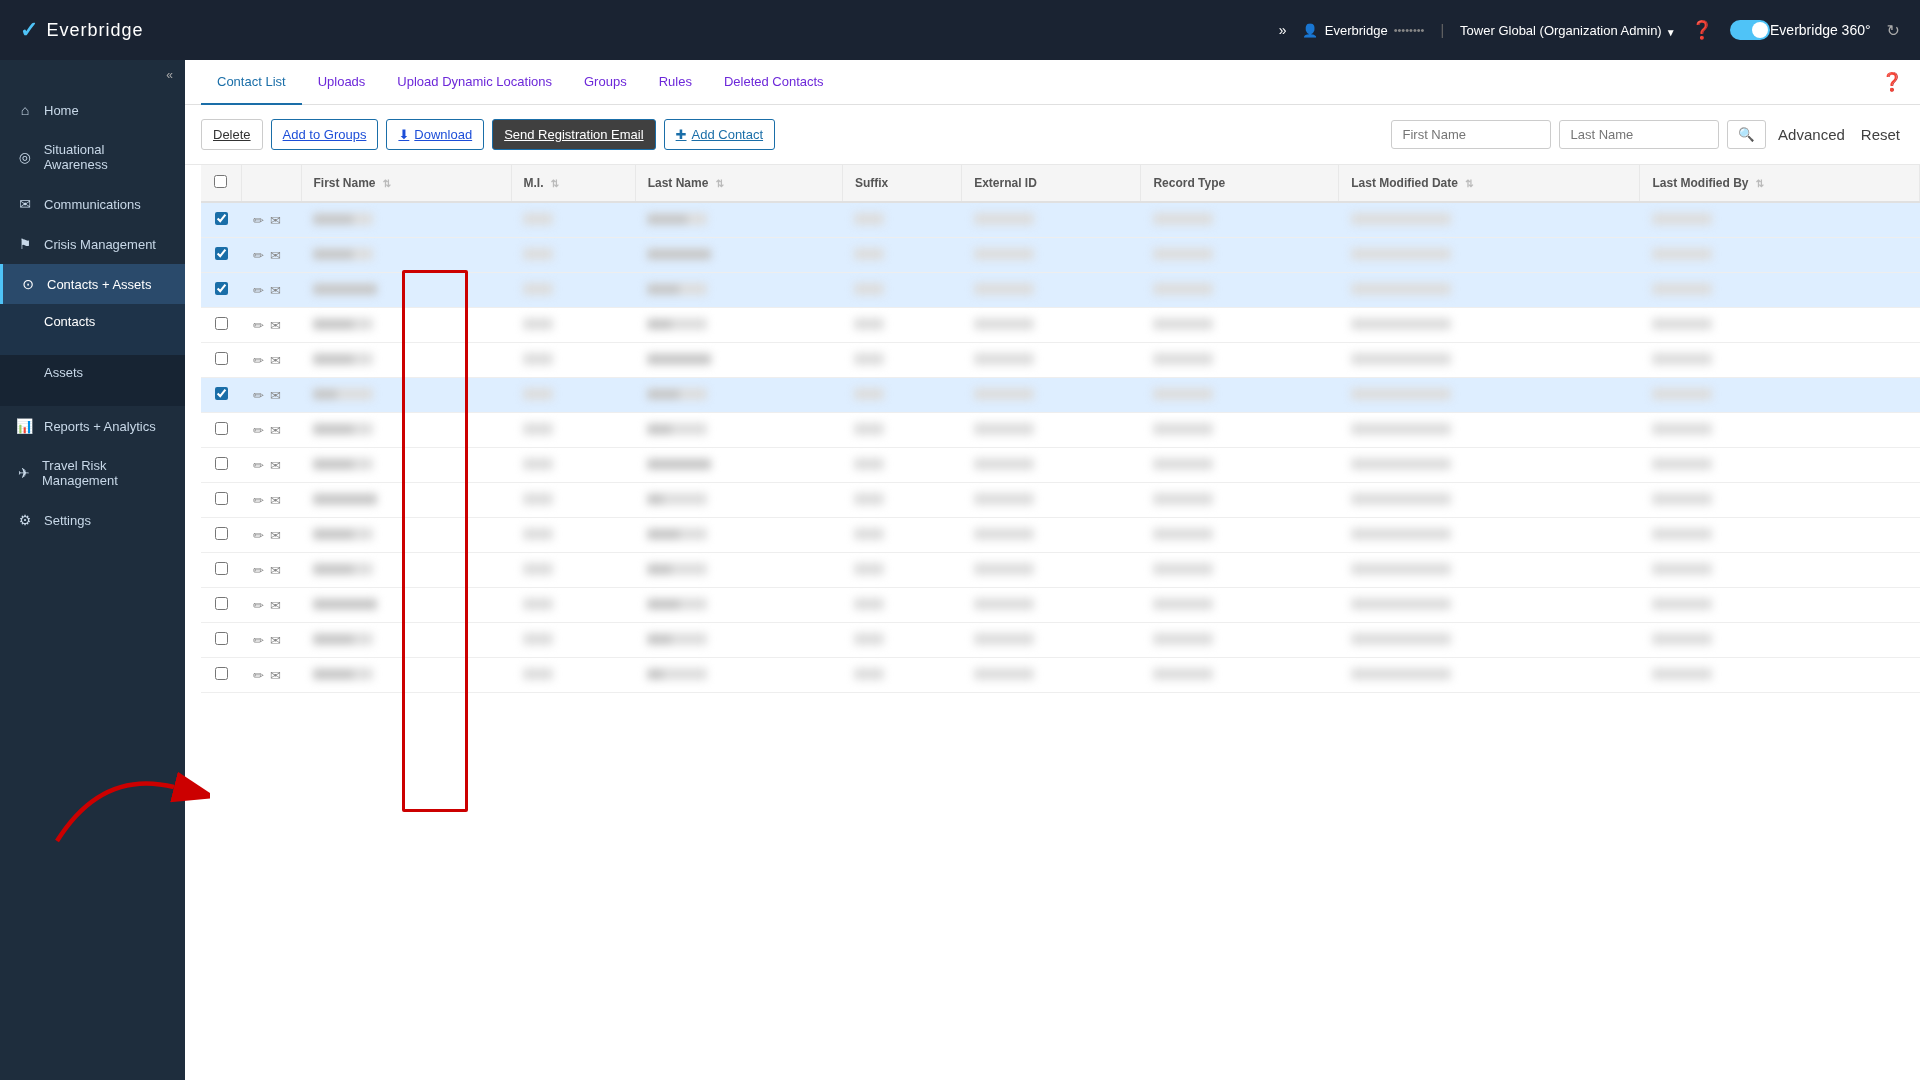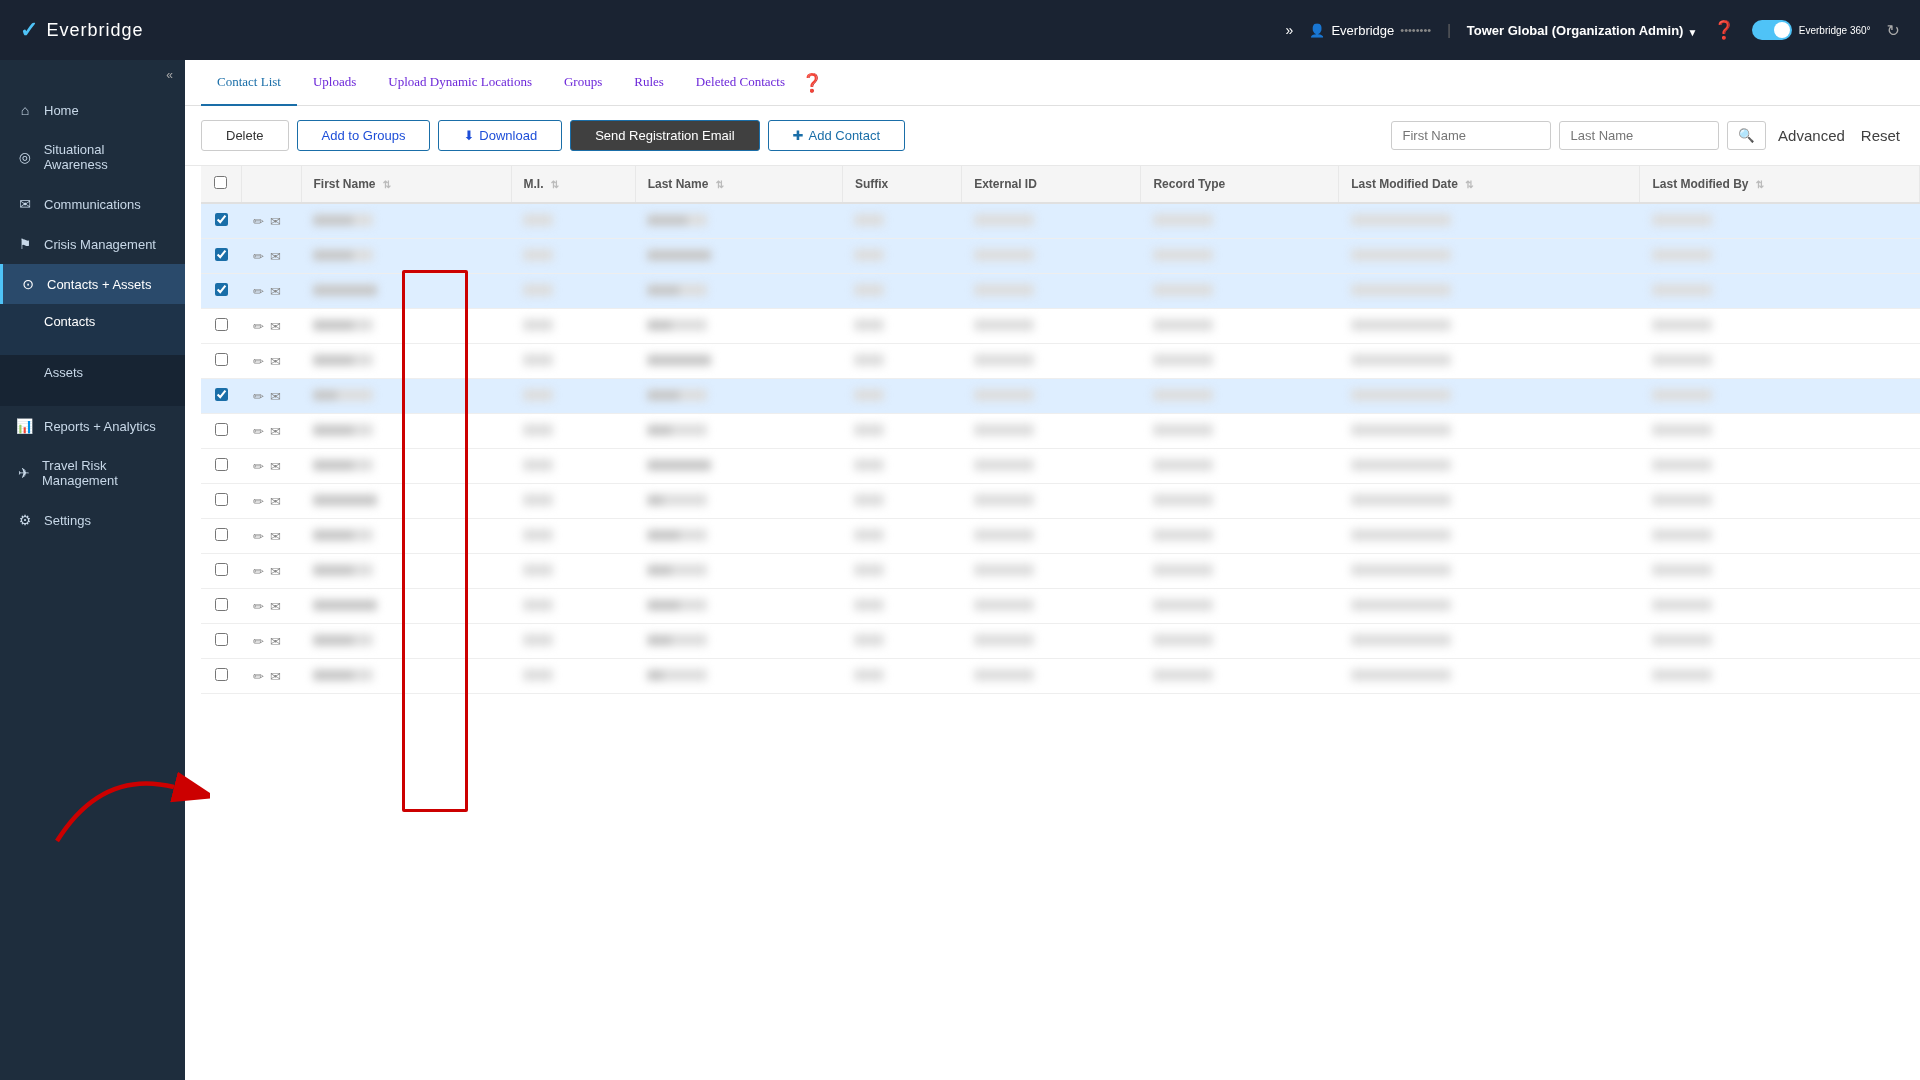--- a/index.html
+++ b/index.html
@@ -41,33 +41,32 @@
       gap: 6px;
       color: white;
       font-size: 13px;
     }
     .header-org {
       display: flex;
       align-items: flex-end;
       gap: 4px;
       color: white;
       font-size: 13px;
-      font-weight: bold;
     }
     .header-help {
       color: #aaa;
       font-size: 18px;
       cursor: pointer;
     }
     .header-toggle {
       display: flex;
       align-items: center;
-      gap: 7px;
+      gap: 0;
       color: white;
-      font-size: 10px;
+      font-size: 14px;
     }
     .toggle-switch {
       width: 40px;
       height: 20px;
       background: #4fc3f7;
       border-radius: 10px;
       position: relative;
       cursor: pointer;
     }
     .toggle-switch::after {
@@ -145,21 +144,21 @@
       min-height: calc(1080px - 60px);
     }
 
     
     .tab-bar {
       display: flex;
       align-items: center;
       border-bottom: 1px solid #e0e0e0;
       padding: 0 16px;
       background: white;
-      font-family: Liberation Serif, serif;
+      justify-content: space-between;
     }
     .tabs {
       display: flex;
     }
     .tab {
       padding: 14px 16px;
       color: #6d28d9;
       cursor: pointer;
       font-size: 13px;
       border-bottom: 2px solid transparent;
@@ -185,30 +184,31 @@
       border-bottom: 1px solid #e8e8e8;
       background: white;
     }
     .toolbar-right {
       margin-left: auto;
       display: flex;
       align-items: center;
       gap: 8px;
     }
     .btn {
-      padding: 7px 24px;
+      padding: 7px 11px;
       border: 1px solid #ccc;
       background: white;
       cursor: pointer;
       border-radius: 3px;
       font-size: 13px;
       color: #333;
       display: flex;
       align-items: center;
       gap: 5px;
+      text-decoration: underline;
     }
     .btn-primary {
       background: white;
       border: 1px solid #1a6ea8;
       color: #1d4ed8;
     }
     .btn-registration {
       background: #404040;
       color: white;
       border: 1px solid #1a6ea8;

